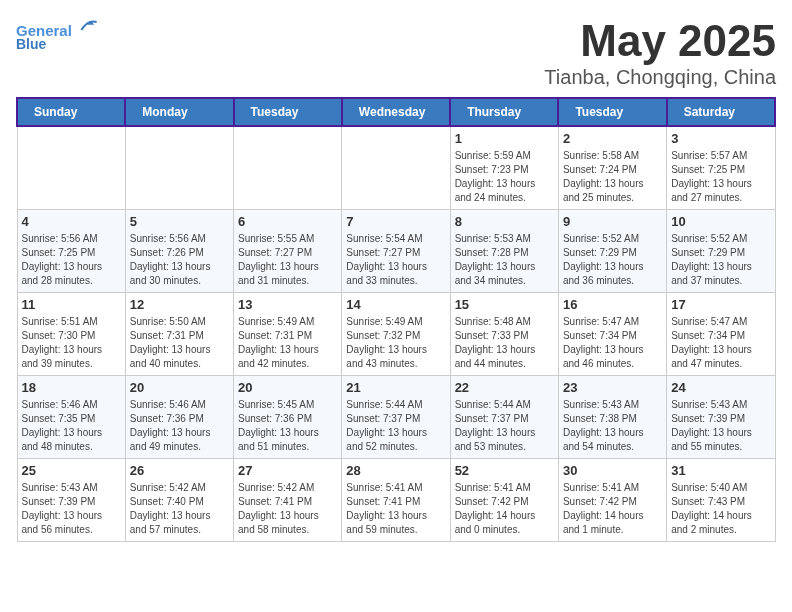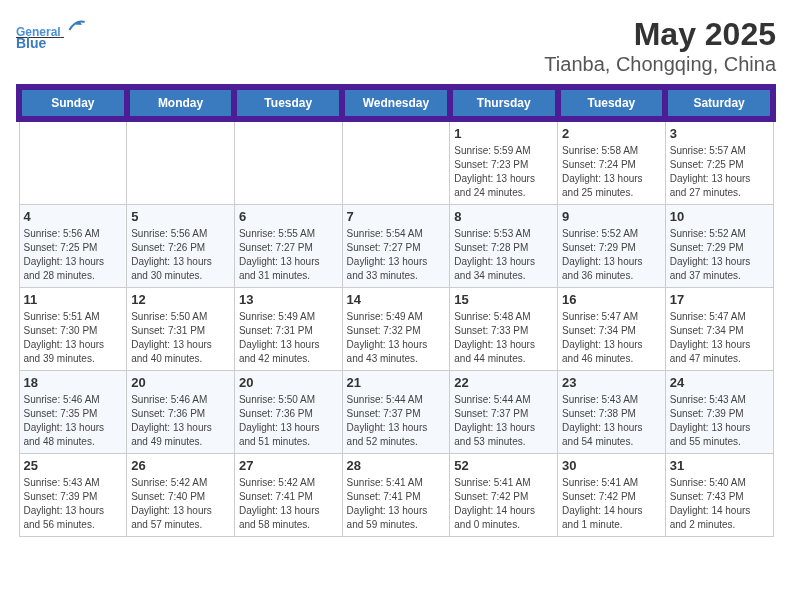--- a/index.html
+++ b/index.html
@@ -14,59 +14,58 @@
       display: flex;
       justify-content: space-between;
       align-items: flex-start;
       margin-bottom: 8px;
     }
     .logo {
       display: flex;
       align-items: center;
     }
     .logo-text {
-      font-size: 12px;
+      font-size: 15px;
       font-weight: bold;
       color: #333;
       line-height: 1.1;
-      text-decoration: underline;
     }
     .logo-text span {
       color: #4a90d9;
     }
     .logo-icon {
       width: 20px;
       height: 20px;
       margin-left: 2px;
     }
     .title-block {
       text-align: right;
     }
     .month-title {
-      font-size: 32px;
+      font-size: 44px;
       font-weight: bold;
       color: #333;
     }
     .location {
       font-size: 20px;
       color: #555;
     }
     table {
       width: 100%;
       border-collapse: collapse;
       font-size: 11px;
     }
     thead th {
       background-color: #3a7bbf;
       color: #fff;
       padding: 6px 16px;
-      text-align: center;
+      text-align: left;
       font-size: 12px;
       font-weight: bold;
-      border: 6px solid #4c1d95;
+      border: 2px solid #4c1d95;
     }
     td {
       border: 1px solid #ccc;
       vertical-align: top;
       padding: 4px;
       width: calc(100% / 7);
       min-height: 80px;
       background: #fff;
     }
     tr:nth-child(even) td {
@@ -243,21 +242,21 @@
 Daylight: 13 hours and 48 minutes.</div>
         </td>
         <td>
           <span class="day-num">20</span>
           <div class="day-info">Sunrise: 5:46 AM
 Sunset: 7:36 PM
 Daylight: 13 hours and 49 minutes.</div>
         </td>
         <td>
           <span class="day-num">20</span>
-          <div class="day-info">Sunrise: 5:50 AM
+          <div class="day-info">Sunrise: 5:45 AM
 Sunset: 7:36 PM
 Daylight: 13 hours and 51 minutes.</div>
         </td>
         <td>
           <span class="day-num">21</span>
           <div class="day-info">Sunrise: 5:44 AM
 Sunset: 7:37 PM
 Daylight: 13 hours and 52 minutes.</div>
         </td>
         <td>

